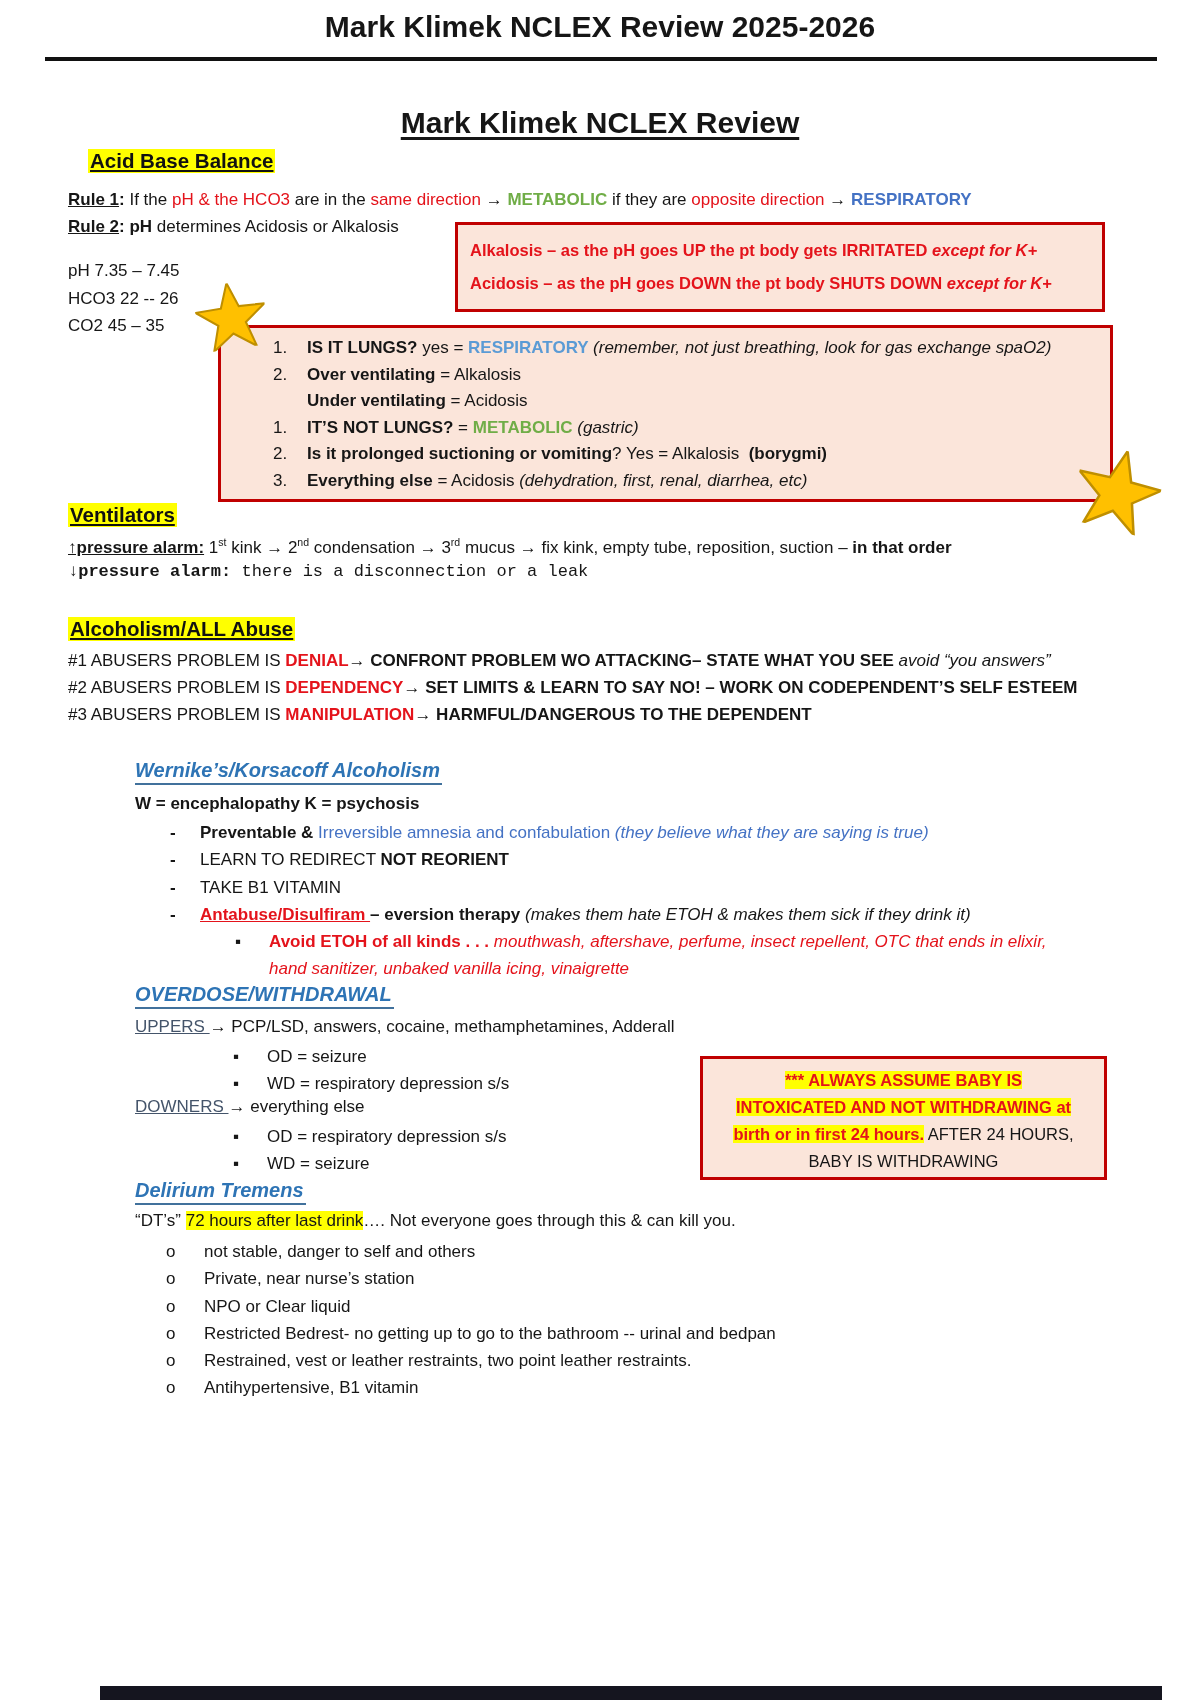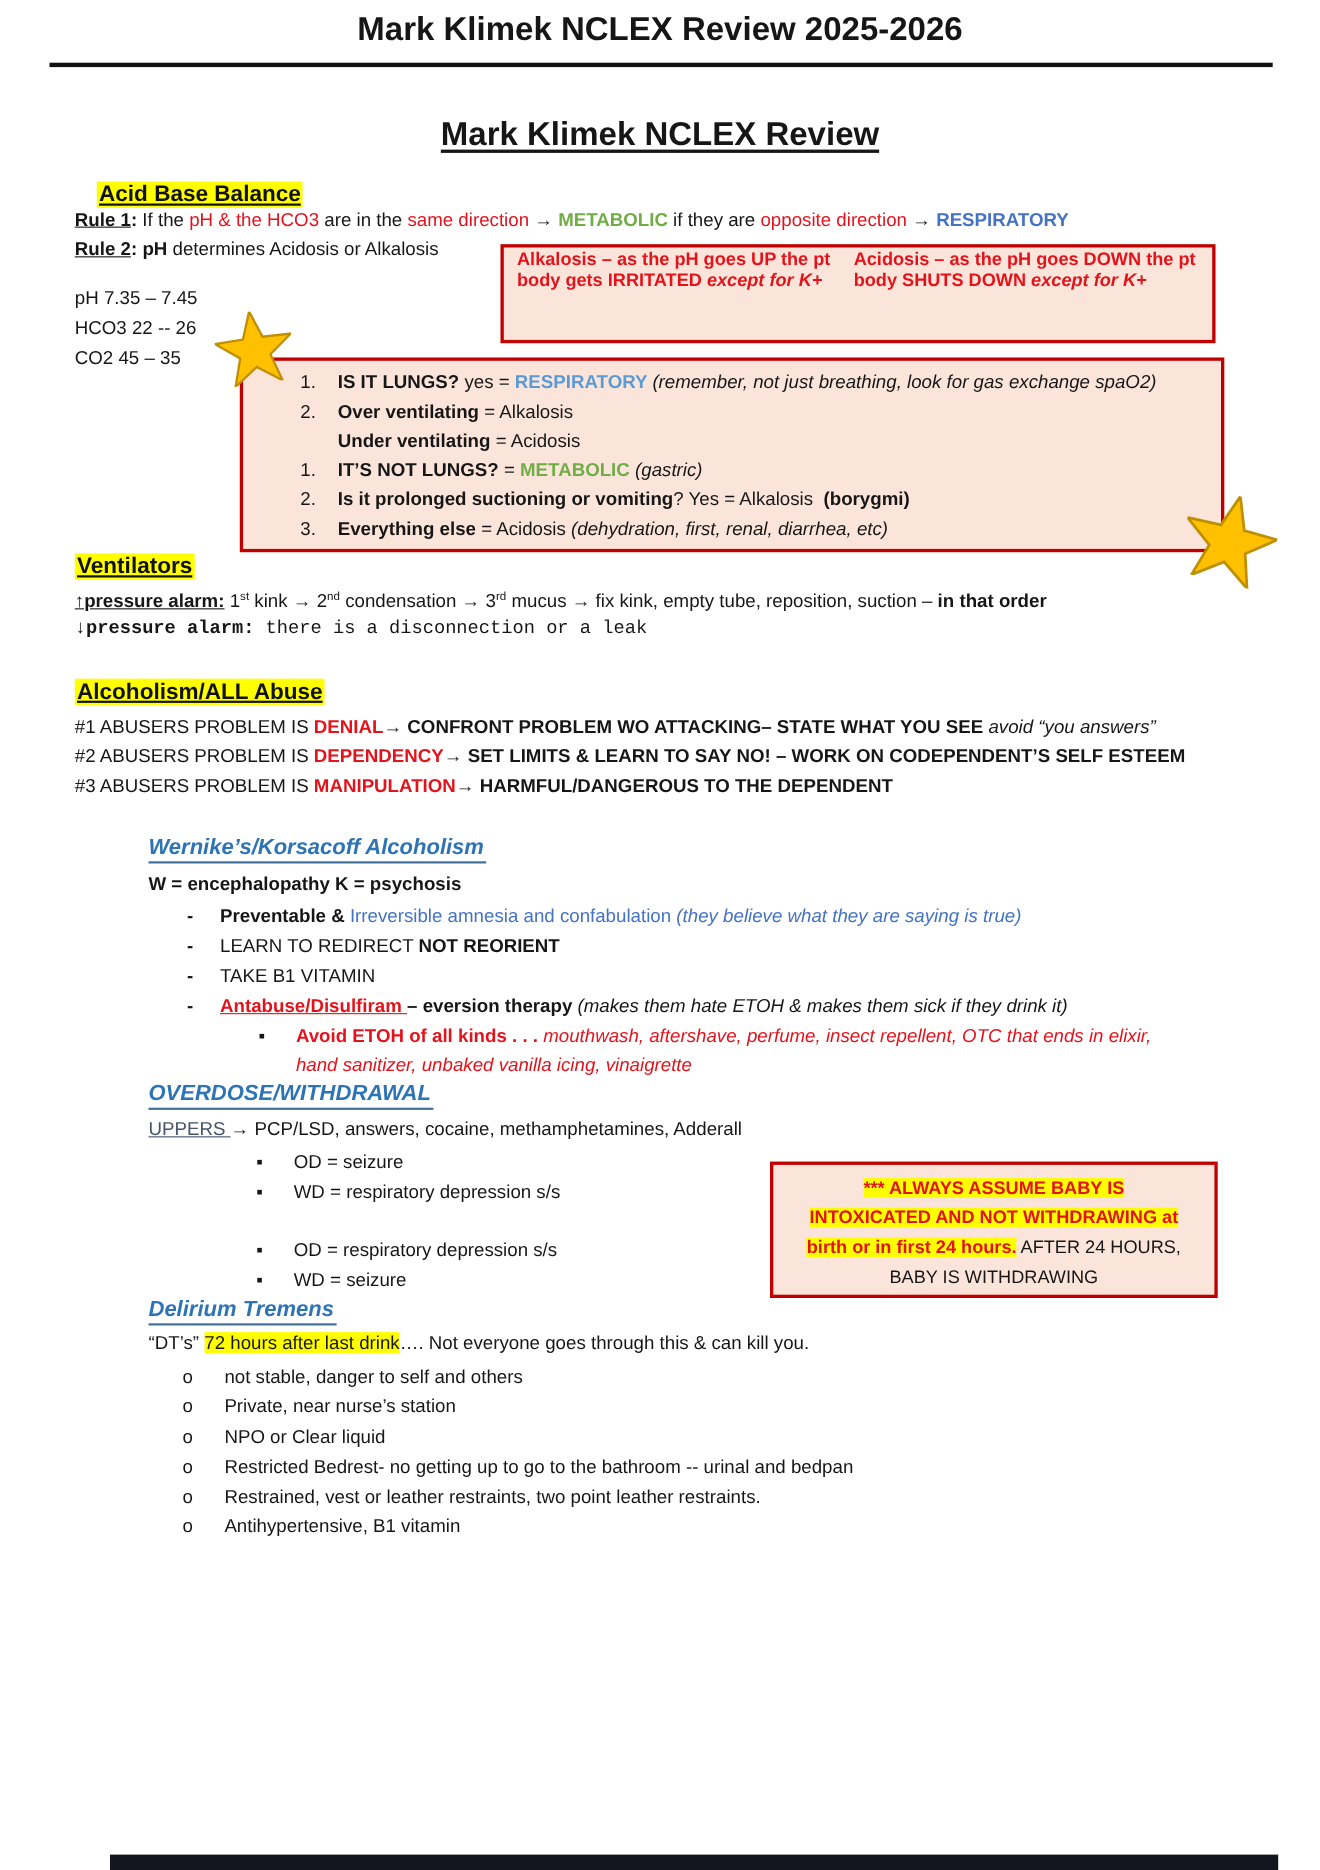--- a/index.html
+++ b/index.html
@@ -23,26 +23,26 @@
   .hl-heading{display:inline-block;background:#ffff00;font-weight:700;font-size:20.5px;
               text-decoration:underline;padding:0 2px;color:#111;}
   .blue-heading{display:inline-block;color:#2e74b5;font-weight:700;font-size:20px;
                 border-bottom:2.5px solid #41719c;padding:0 2px 1px 0;font-style:italic;}
   
   #headerTitle{top:10px;left:0;width:100%;text-align:center;font-size:30px;font-weight:700;}
   #headerRule{top:57px;left:45px;width:1112px;height:4px;background:#111;}
   #docTitle{top:106px;left:0;width:100%;text-align:center;font-size:30px;font-weight:700;
             text-decoration:underline;text-underline-offset:4px;}
   
-  #acidHeading{top:165px;left:68px;padding-left:20px;}
+  #acidHeading{top:149px;left:68px;padding-left:20px;}
   #rule1{top:190px;left:68px;width:1090px;}
   #rule2{top:217px;left:68px;width:700px;}
   #labs{top:257px;left:68px;line-height:27.5px;}
   .redbox{background:#fbe5da;border:3px solid #c00000;box-sizing:border-box;}
-  #alkBox{top:222px;left:455px;width:650px;height:90px;display:flex;flex-direction:row;
+  #alkBox{top:222px;left:455px;width:650px;height:90px;display:flex;flex-direction:column;
           justify-content:space-evenly;padding:2px 12px;font-size:16.5px;}
   #lungsBox{top:325px;left:218px;width:895px;height:177px;padding:7px 8px 0 52px;}
   #lungsBox .row{display:flex;line-height:26.6px;}
   #lungsBox .mk{flex:0 0 34px;}
   #lungsBox .tx{flex:1;}
   
   #star1{top:283px;left:196px;width:70px;height:66px;transform:rotate(-8deg);z-index:3;}
   #star2{top:450px;left:1076px;width:84px;height:80px;transform:rotate(14deg);z-index:3;}
   
   #ventHeading{top:503px;left:68px;}
@@ -182,20 +182,21 @@
   <div class="abs sq-list" id="uppersPoints">
       <div class="row">
         <span class="mk">▪</span>
         <span class="tx"><span class="seg">OD = seizure</span></span>
       </div>
       <div class="row">
         <span class="mk">▪</span>
         <span class="tx"><span class="seg">WD = respiratory depression s/s</span></span>
       </div>
     </div>
+  <div class="abs" id="downersLine"><span class="seg steel u">DOWNERS </span><span class="seg b">→</span><span class="seg"> everything else</span></div>
   <div class="abs sq-list" id="downersPoints">
       <div class="row">
         <span class="mk">▪</span>
         <span class="tx"><span class="seg">OD = respiratory depression s/s</span></span>
       </div>
       <div class="row">
         <span class="mk">▪</span>
         <span class="tx"><span class="seg">WD = seizure</span></span>
       </div>
     </div>

